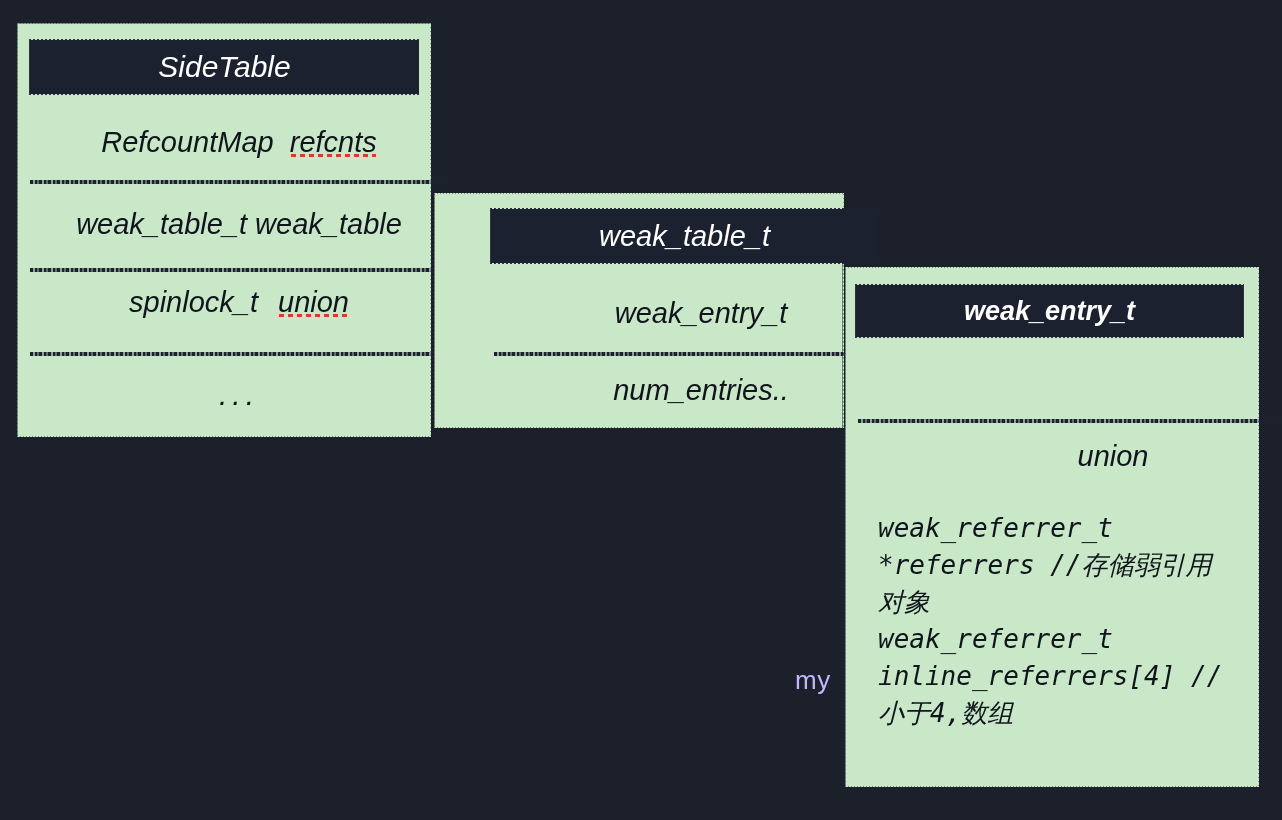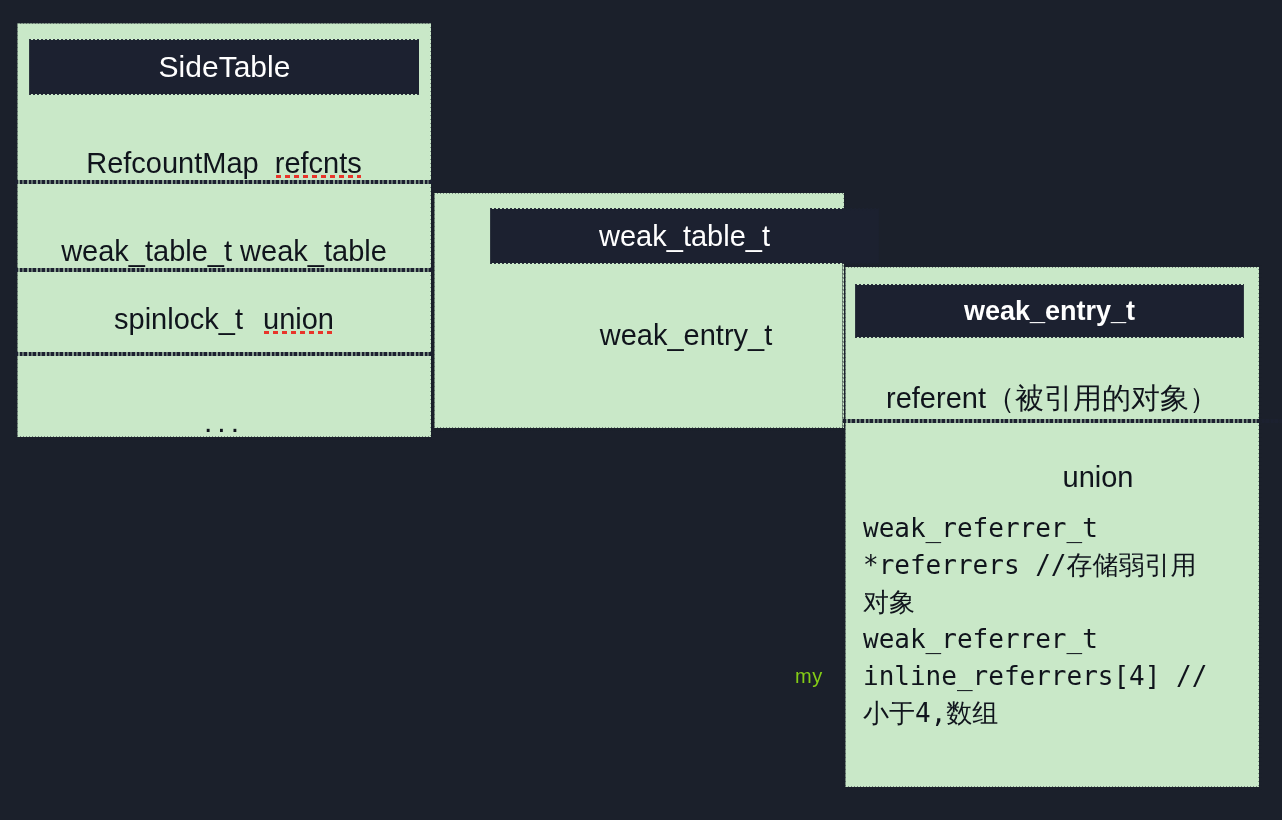--- a/index.html
+++ b/index.html
@@ -48,20 +48,21 @@
     mask-composite: exclude;
     padding: 4px;
     pointer-events: none;
     opacity: .85;
   }
 
   .rbox-inner {
     position: relative;
     width: 100%;
     height: 100%;
+    font-style: italic;
   }
 
   
   .hdr {
     position: absolute;
     background: #1c2130;
     color: #ffffff;
     display: flex;
     align-items: center;
     justify-content: center;
@@ -84,24 +85,25 @@
     -webkit-mask-composite: xor;
     mask-composite: exclude;
     padding: 3px;
     pointer-events: none;
   }
 
   
   .row {
     position: absolute;
     display: flex;
-    align-items: flex-end;
+    align-items: center;
     justify-content: center;
     text-align: center;
     color: #10141c;
+    margin-left: 15px;
   }
   
   .divider-top::before {
     content: "";
     position: absolute;
     left: -2px; right: -2px; top: 0;
     height: 4px;
     background:
       repeating-linear-gradient(90deg,
         #1c2130 0 3px, rgba(28,33,48,.35) 3px 5px,
@@ -162,22 +164,22 @@
     letter-spacing: 5px;
     font-size: 30px;
     line-height: 1;
   }
 
   
   #watermark {
     position: absolute;
     left: 795px;
     top: 665px;
-    font-size: 20px;
-    color: #84cc16;
+    font-size: 26px;
+    color: #c4b5fd;
     font-family: "Liberation Sans", sans-serif;
     letter-spacing: .5px;
   }
 </style>
 </head>
 <body>
 
 <div id="canvas">
 
   <div class="rbox" id="box-sidetable">
@@ -210,32 +212,32 @@
 
   <div class="rbox" id="box-weaktable">
     <div class="rbox-inner">
 
       <div class="hdr" id="weaktable-hdr">weak_table_t</div>
 
       <div class="row" id="row-weakentry">
         <span>weak_entry_t</span>
       </div>
 
+      <div class="row divider-top" id="row-numentries">
+        <span>num_entries..</span>
+      </div>
 
     </div>
   </div>
 
   <div class="rbox" id="box-weakentry">
     <div class="rbox-inner">
 
       <div class="hdr" id="weakentry-hdr">weak_entry_t</div>
 
-      <div class="row" id="row-referent">
-        <span>referent（被引用的对象）</span>
-      </div>
 
       <div class="row divider-top" id="row-union">
         <span>union</span>
       </div>
 
       <div class="row" id="row-code">
         <div class="codeblock">weak_referrer_t *referrers //存储弱引用对象
 weak_referrer_t inline_referrers[4] //小于4,数组</div>
       </div>
 

